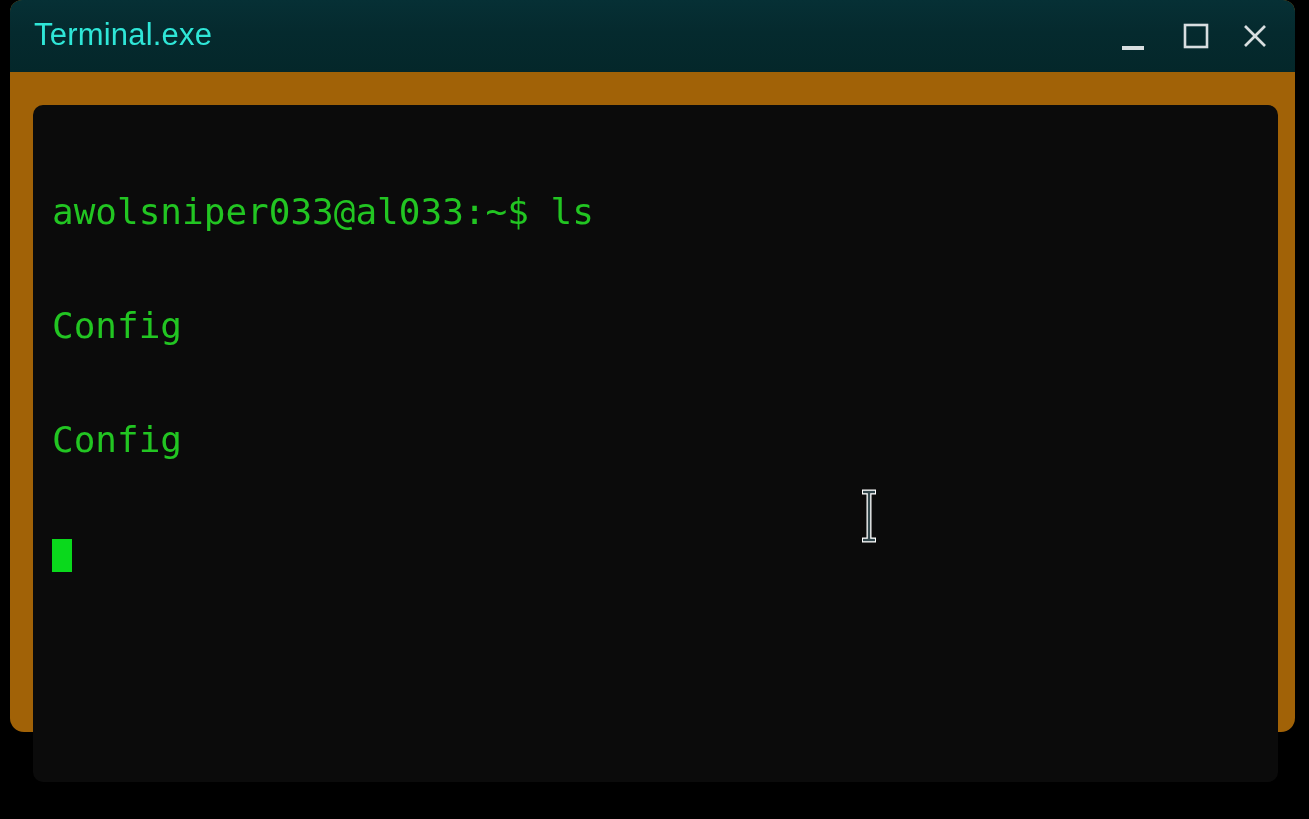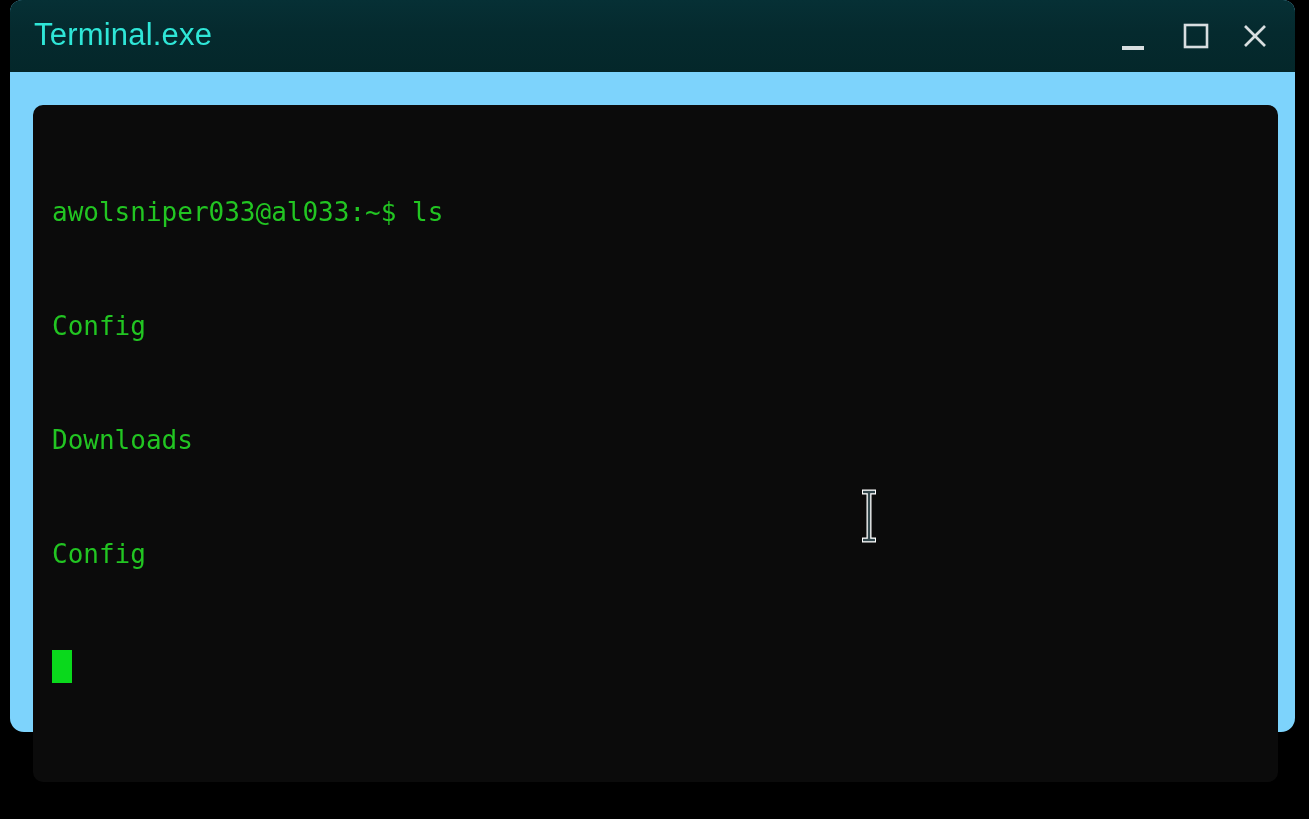--- a/index.html
+++ b/index.html
@@ -15,21 +15,21 @@
     position: relative;
   }
 
   
   #window-frame {
     position: absolute;
     left: 10px;
     top: 0px;
     width: 1285px;
     height: 732px;
-    background: #7dd3fc;
+    background: #a16207;
     border-radius: 12px 12px 14px 14px;
     box-shadow: 0 4px 18px rgba(0,0,0,0.85);
   }
 
   
   #title-bar {
     position: absolute;
     left: 0;
     top: 0;
     width: 1285px;
@@ -72,21 +72,21 @@
     background: #0b0b0b;
     border-radius: 10px;
     overflow: hidden;
   }
   #terminal-output {
     position: absolute;
     left: 19px;
     top: 12px;
     right: 6px;
     font-family: "DejaVu Sans Mono", monospace;
-    font-size: 26px;
+    font-size: 36px;
     line-height: 38px;
     color: #22c522;
     white-space: pre;
     letter-spacing: 0px;
   }
   .term-line {
     white-space: pre;
     min-height: 38px;
   }
   .cursor-block {
@@ -132,21 +132,20 @@
         <line x1="12" y1="12" x2="32" y2="32" stroke="#d8dee0" stroke-width="2.6"></line>
         <line x1="32" y1="12" x2="12" y2="32" stroke="#d8dee0" stroke-width="2.6"></line>
       </svg>
     </div>
   </div>
 
   <div id="terminal-screen">
     <div id="terminal-output">
       <div class="term-line"><span>awolsniper033@al033:~$ ls</span></div>
       <div class="term-line"><span>Config</span></div>
-      <div class="term-line"><span>Downloads</span></div>
       <div class="term-line"><span>Config</span></div>
       <div class="term-line"><span class="cursor-block"></span></div>
     </div>
   </div>
 
 </div>
 
 <div id="mouse-pointer">
   <svg width="24" height="58" viewBox="0 0 24 58">
     <g stroke="#ffffff" stroke-width="5" fill="none" stroke-linecap="butt">

